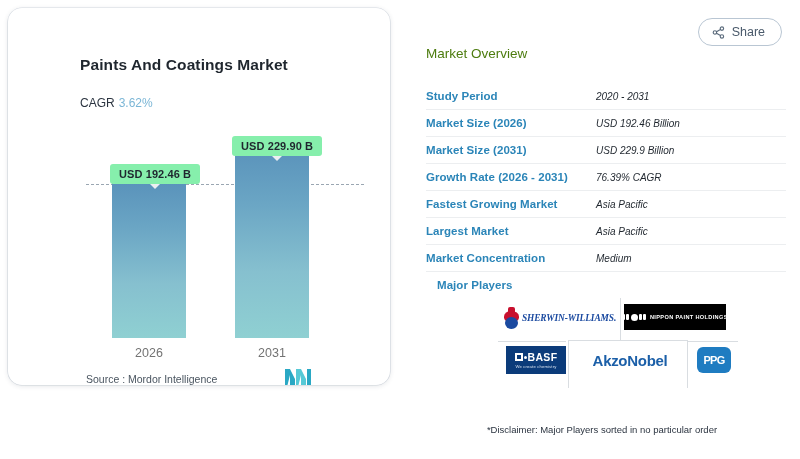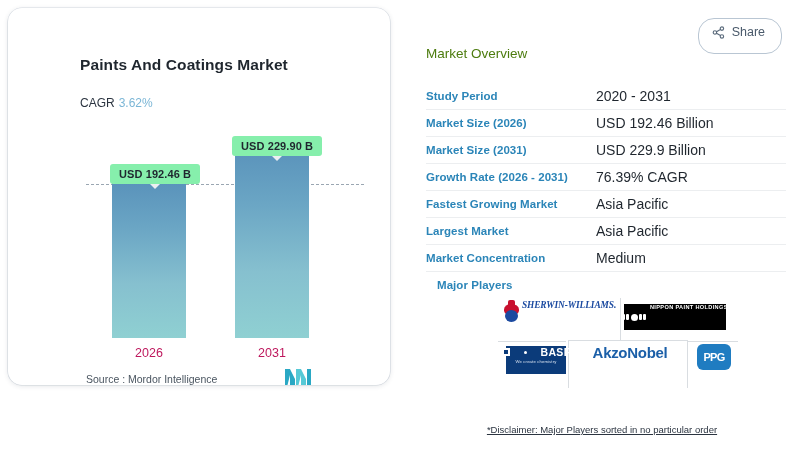--- a/index.html
+++ b/index.html
@@ -66,39 +66,39 @@
     margin-left: -5px; width: 0; height: 0;
     border-left: 5px solid transparent;
     border-right: 5px solid transparent;
     border-top: 5px solid #eceff1;
   }
   #label-2026 { left: 102px; top: 156px; }
   #label-2031 { left: 224px; top: 128px; }
 
   .x-label {
     position:absolute; top: 338px; width: 100px; text-align: center;
-    font-size: 12.5px; color: #be185d;
+    font-size: 12.5px; color: #737373;
   }
   #x-2026 { left: 91px; }
   #x-2031 { left: 214px; }
 
   .source {
     position:absolute; left: 78px; top: 365px;
     font-size: 10.5px; color: #4a5560;
   }
   .mordor-logo {
     position:absolute; left: 277px; top: 361px; width: 26px; height: 16px;
   }
 
   
   .share-btn {
     position:absolute; right: 18px; top: 18px;
     display:flex; align-items:center; gap:7px;
     border: 1.2px solid #b9c6d3; border-radius: 16px;
-    padding: 6px 16px 14px 13px;
+    padding: 6px 16px 6px 13px;
     background: #fff; cursor: pointer;
     color: #4a5a6b; font-size: 12.5px;
   }
   .share-btn svg { display:block; }
 
   .overview-title {
     position:absolute; left: 426px; top: 46px;
     font-size: 13.5px; color: #4d7c0f; font-weight: 400;
   }
 
@@ -106,29 +106,29 @@
   .row {
     display: flex; align-items: center;
     height: 27px;
     border-bottom: 1px solid #eceef0;
   }
   .row:last-child { border-bottom: none; }
   .row .k {
     width: 170px; color: #2b85b8; font-size: 11.5px; font-weight: 600;
     letter-spacing: 0.05px;
   }
-  .row .v { color: #1f262e; font-size: 14px; }
+  .row .v { color: #1f262e; font-size: 10px; font-style: italic; }
   .row.players { border-bottom: none; height: 26px; margin-left: 11px; }
 
   
   .logos {
     position:absolute; left: 498px; top: 296px; width: 240px; height: 92px;
   }
   .logo-cell {
-    position:absolute; display:flex; justify-content:center;
+    position:absolute; display:flex; align-items:center; justify-content:center;
   }
   .lg-sherwin { left: 6px;  top: 4px;  width: 112px; height: 36px; }
   .lg-nippon  { left: 126px; top: 8px; width: 102px; height: 26px;
                 background:#000; }
   .lg-basf    { left: 8px;  top: 50px; width: 60px;  height: 28px;
                 background:#0b3b7a; }
   .lg-akzo    { left: 78px; top: 48px; width: 108px; height: 32px; }
   .lg-ppg     { left: 194px; top: 48px; width: 44px;  height: 32px; }
 
   .sherwin-text {
@@ -149,21 +149,21 @@
   .nippon-text {
     color:#fff; font-size: 5.6px; font-weight: 700; letter-spacing: 0.35px;
     white-space: nowrap;
   }
   .nippon-dots { display:flex; align-items:center; gap:1.2px; margin-right:4px; }
   .nippon-dots i { display:block; width:3px; height:6px; background:#fff;
                    border-radius:1px; }
   .nippon-dots i.big { width:7px; height:7px; border-radius:50%; }
 
   .basf-inner { display:flex; flex-direction:column; align-items:center; gap:1px; }
-  .basf-top { display:flex; align-items:center; gap:14px; }
+  .basf-top { display:flex; align-items:center; gap:1px; }
   .basf-sq { width:8px; height:8px; background:#fff; position:relative; }
   .basf-sq::after { content:""; position:absolute; left:2px; top:2px;
                     width:4px; height:4px; background:#0b3b7a; }
   .basf-dot { width:3px; height:3px; background:#fff; border-radius:50%; }
   .basf-name { color:#fff; font-size:10.5px; font-weight:800; letter-spacing:0.3px; }
   .basf-tag { color:#d8e2f0; font-size:4.2px; letter-spacing:0.15px; }
 
   .akzo-text {
     font-size: 15px; font-weight: 700; color: #1b5fa8; letter-spacing: -0.3px;
   }
@@ -178,21 +178,21 @@
   .div-v1 { left: 122px; top: 2px;  width: 1px; height: 42px; }
   .div-h1 { left: 0px;   top: 45px; width: 68px; height: 1px; }
   .div-h2 { left: 190px; top: 45px; width: 50px; height: 1px; }
   .div-v2 { left: 70px;  top: 44px; width: 1px; height: 48px; }
   .div-v3 { left: 189px; top: 44px; width: 1px; height: 48px; }
   .div-h3 { left: 70px;  top: 44px; width: 120px; height: 1px; }
 
   .disclaimer {
     position:absolute; left: 424px; top: 424px; width: 356px;
     text-align: center;
-    font-size: 9.5px; color: #2b3440; text-decoration: underline;
+    font-size: 9.5px; color: #2b3440;
   }
 </style>
 </head>
 <body>
 
 <div class="page">
 
   <div class="chart-card">
 
     <div class="chart-title">Paints And Coatings Market</div>

